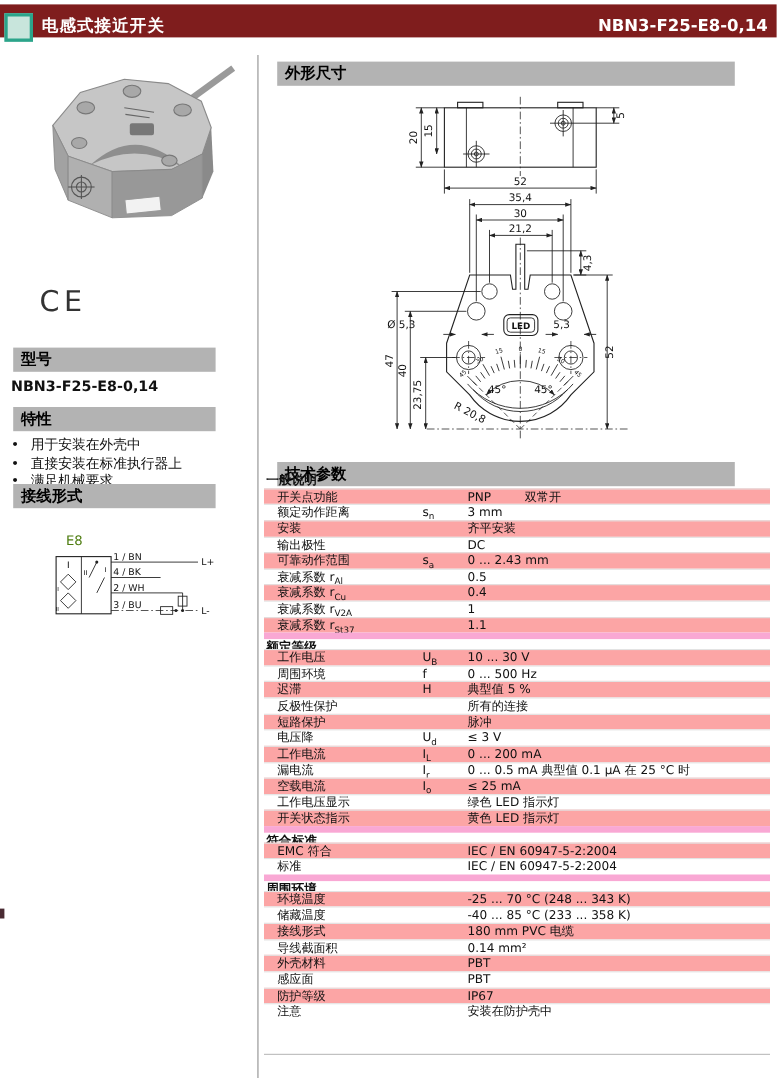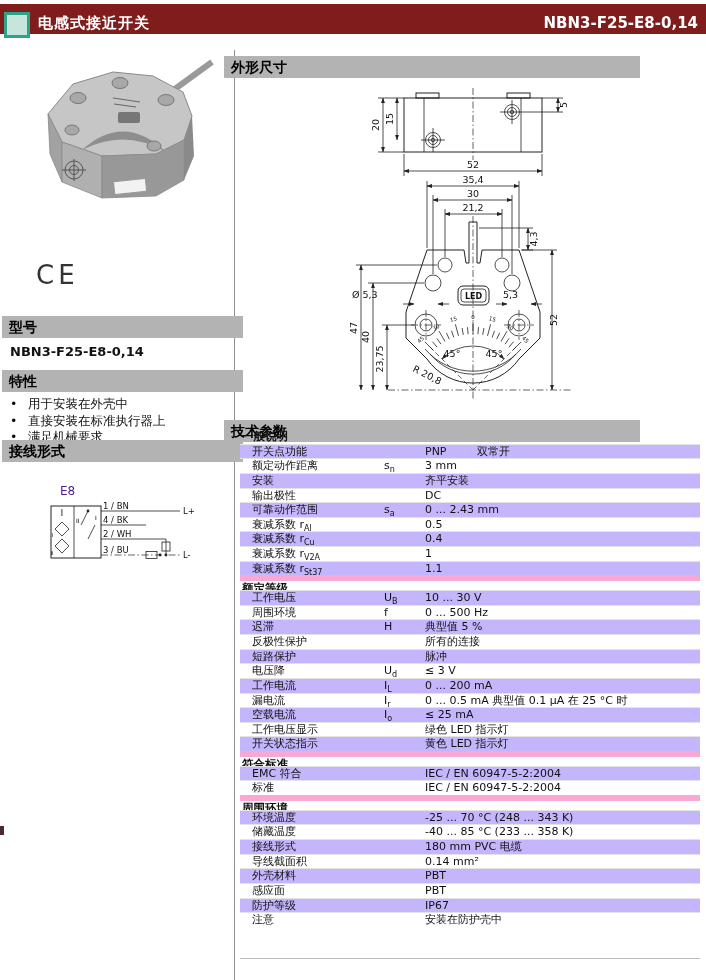--- a/index.html
+++ b/index.html
@@ -9,34 +9,34 @@
   
   .topbar{left:0;top:4px;width:706px;height:30px;background:#7f1d1d;}
   .tealsq{left:4px;top:8px;width:20px;height:20px;background:#c8e5dc;border:3px solid #2ba48a;}
   .title-l{left:38px;top:10px;font-size:15px;font-weight:bold;color:#fff;letter-spacing:1px;}
   .title-r{right:8px;top:10px;font-size:15px;font-weight:bold;color:#fff;}
   
   .vline{left:234px;top:50px;width:1px;height:930px;background:#8f8f8f;}
   
   .bar{background:#b3b3b3;height:22px;line-height:22px;font-weight:bold;font-size:14px;
        padding-left:7px;box-sizing:border-box;color:#000;}
-  .bar-l{left:2px;width:241px;}
-  .bar-r{left:224px;width:416px;}
+  .bar-l{left:12px;width:184px;}
+  .bar-r{left:252px;width:416px;}
   .model-val{left:10px;top:344px;font-size:13px;font-weight:bold;}
   .feat{left:10px;top:396px;width:215px;font-size:12.5px;line-height:16.5px;}
   .feat .b{display:inline-block;width:18px;}
   .ce{left:36px;top:260px;font-size:26px;letter-spacing:4px;color:#333;}
-  .e8{left:60px;top:484px;font-size:12px;color:#4c1d95;text-align:center;}
+  .e8{left:60px;top:484px;font-size:12px;color:#4d7c0f;text-align:center;}
   
   .spec{left:240px;top:429px;width:460px;}
   .srow{position:relative;height:14.65px;line-height:14.2px;font-size:11px;white-space:nowrap;
         box-sizing:border-box;border-top:1px solid #e3e3e3;}
   .srow:first-child{border-top:none;}
   .ssec{font-weight:bold;font-size:11.5px;padding-left:2px;border-top:6px solid #f9a8d4;}
-  .shade{background:#c4b5fd;}
+  .shade{background:#fca5a5;}
   .cl{position:absolute;left:12px;top:0;}
   .cs{position:absolute;left:144px;top:0;}
   .cv{position:absolute;left:185px;top:0;}
   .cv2{position:absolute;left:237px;top:0;}
   sub{font-size:8px;}
   .botline{left:240px;top:958px;width:460px;height:1px;background:#bbb;}
   .artifact{left:0;top:826px;width:4px;height:9px;background:#4a2b33;}
   
   svg{overflow:visible;}
   .ln{stroke:#222;fill:none;stroke-width:1;}

